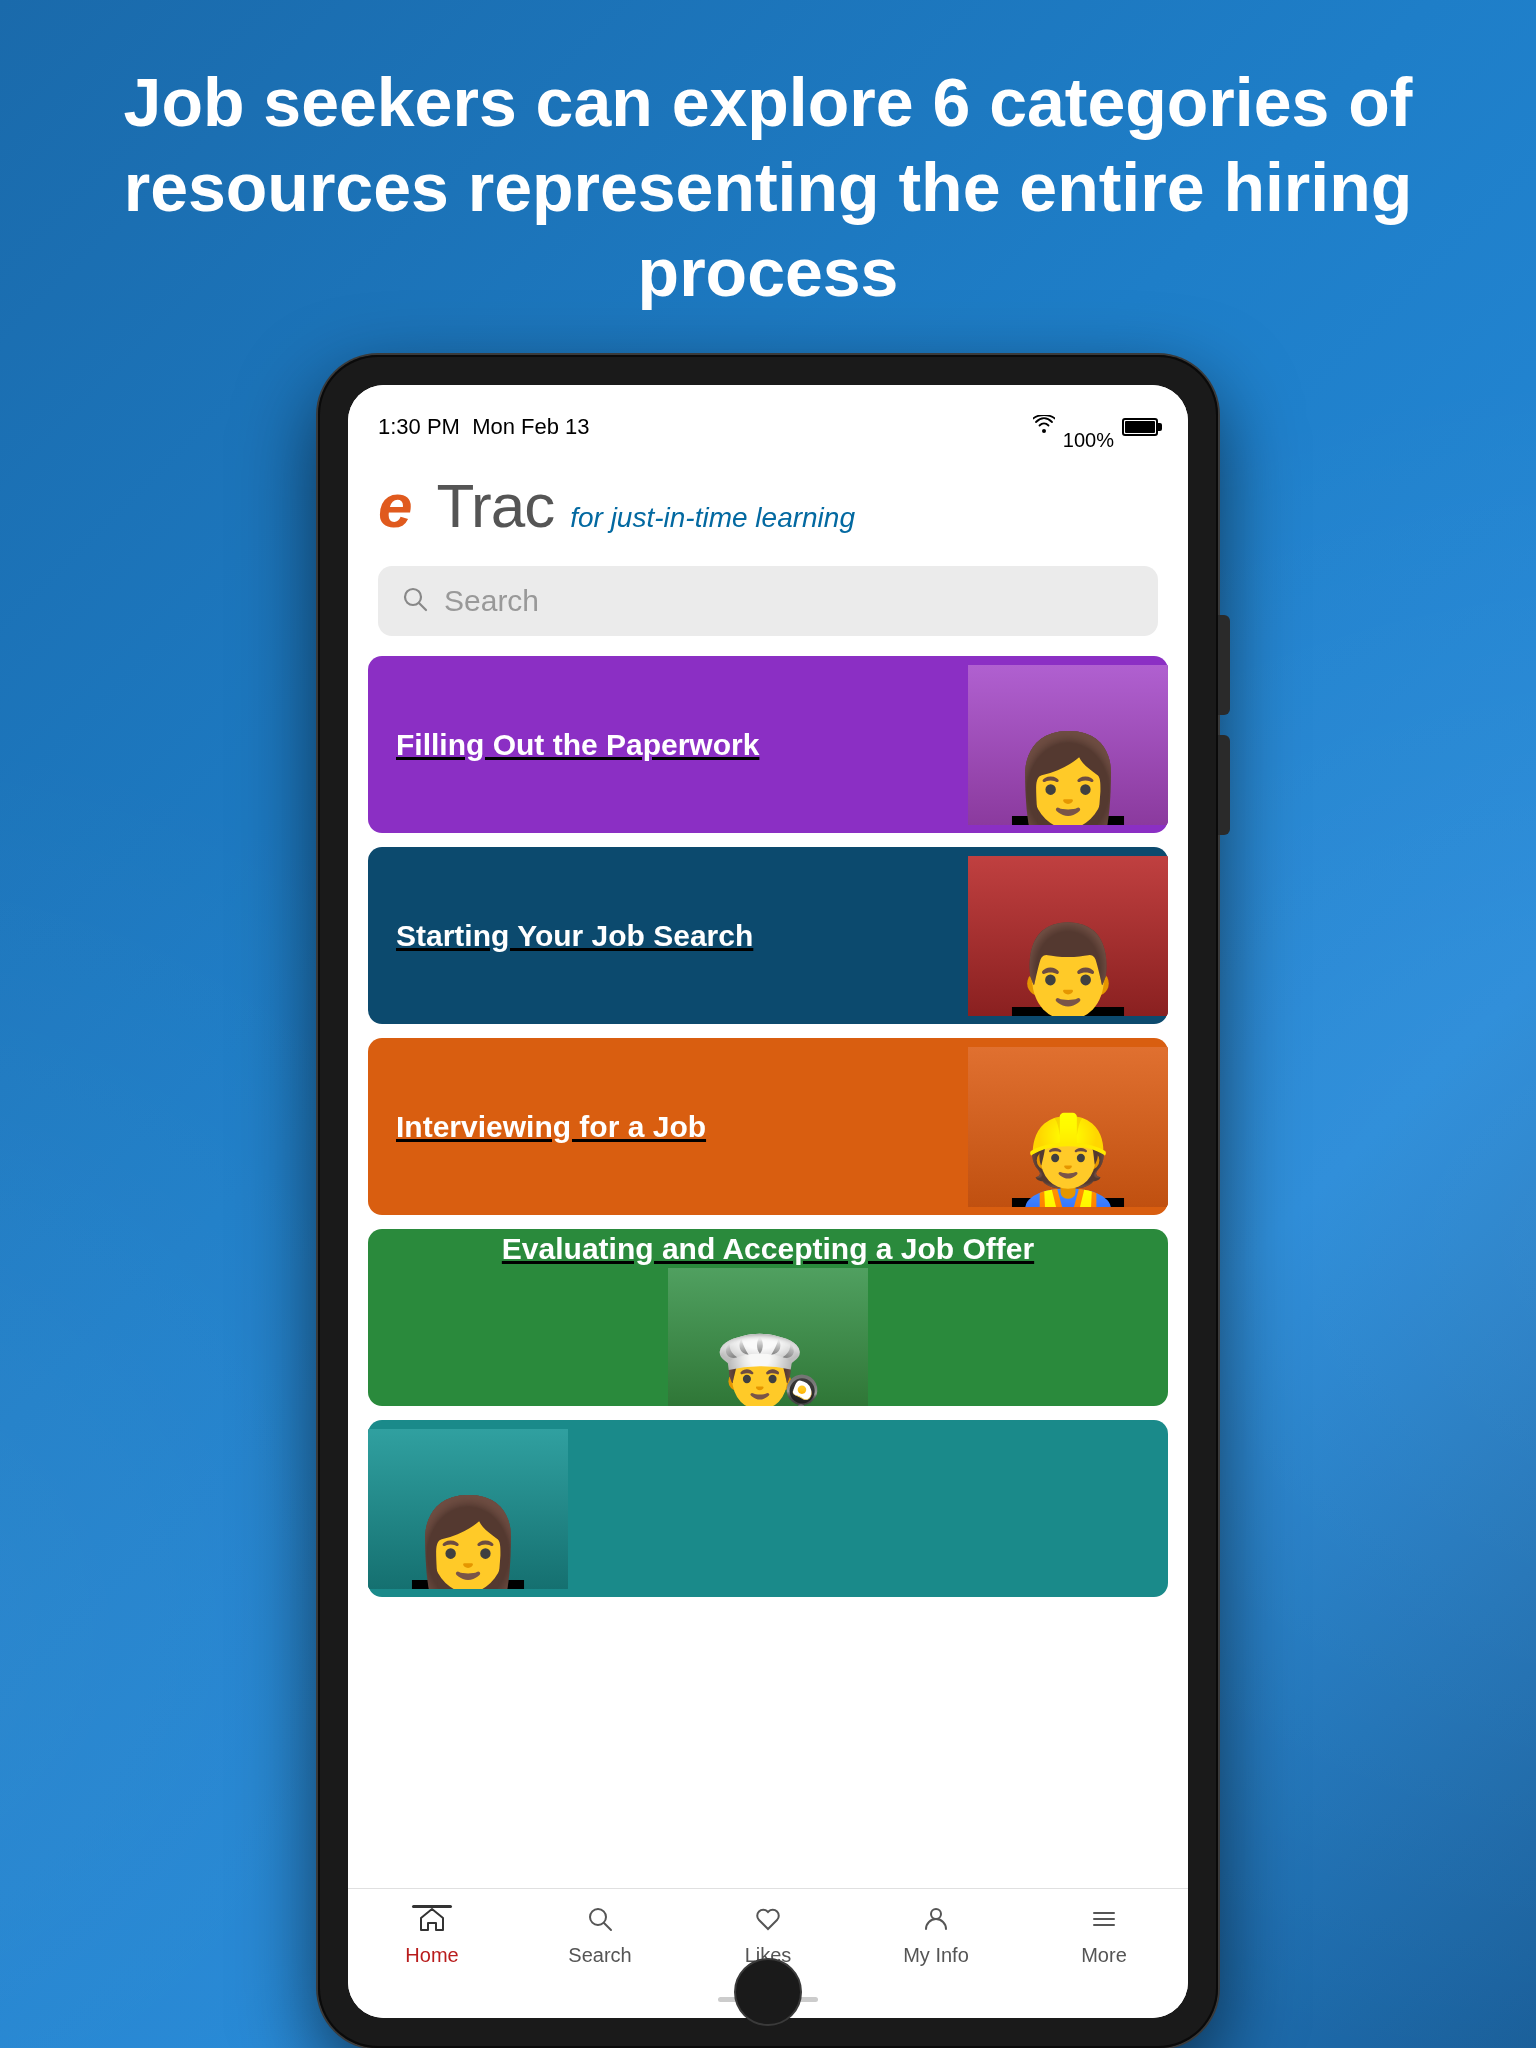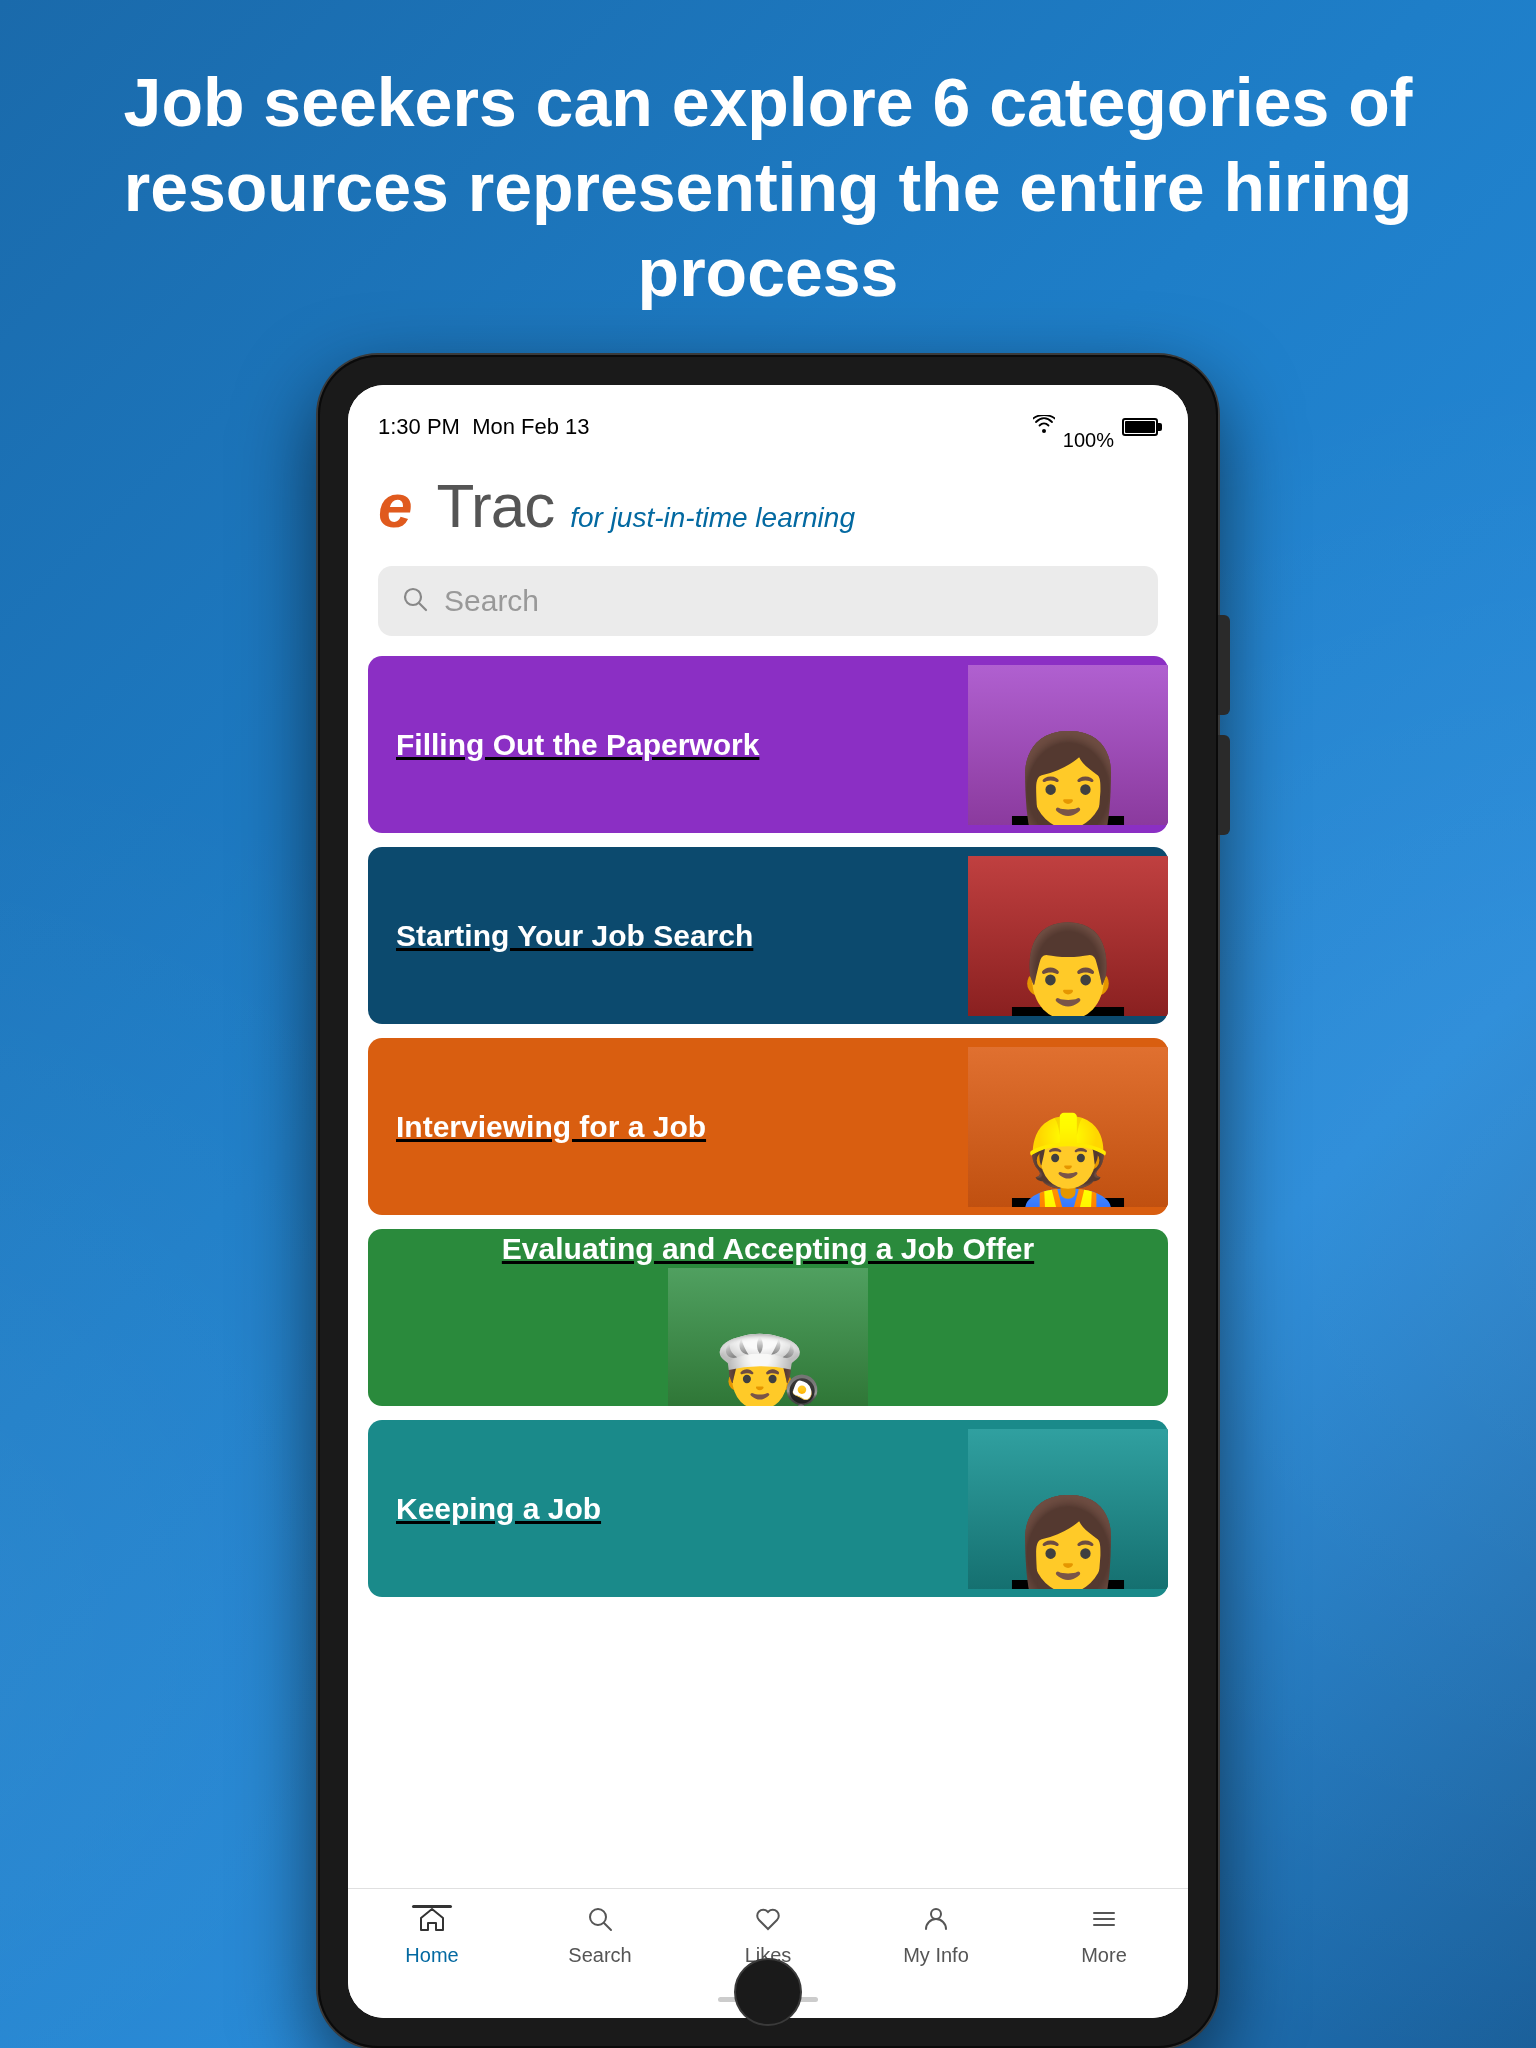--- a/index.html
+++ b/index.html
@@ -354,21 +354,21 @@
     }
 
     .nav-label {
       font-size: 20px;
       color: #555;
       font-weight: 400;
     }
 
     .nav-item.active .nav-icon,
     .nav-item.active .nav-label {
-      color: #0369a1;
+      color: #b91c1c;
       text-align: center;
     }
 
     .home-indicator {
       background: white;
       display: flex;
       justify-content: center;
       padding: 10px 0 16px;
       flex-shrink: 0;
     }
@@ -478,21 +478,20 @@
       </div>
 
       <div class="category-card card-joboffer">
         <span class="category-label">Evaluating and Accepting a Job Offer</span>
         <div class="category-image">
           <div class="avatar-joboffer person-avatar"></div>
         </div>
       </div>
 
       <div class="category-card card-keepjob">
-        <span class="category-label">Keeping a Job</span>
         <div class="category-image">
           <div class="avatar-keepjob person-avatar"></div>
         </div>
       </div>
 
     </div>
 
     <div class="bottom-nav">
 
       <div class="nav-item active" style="position:relative;">

